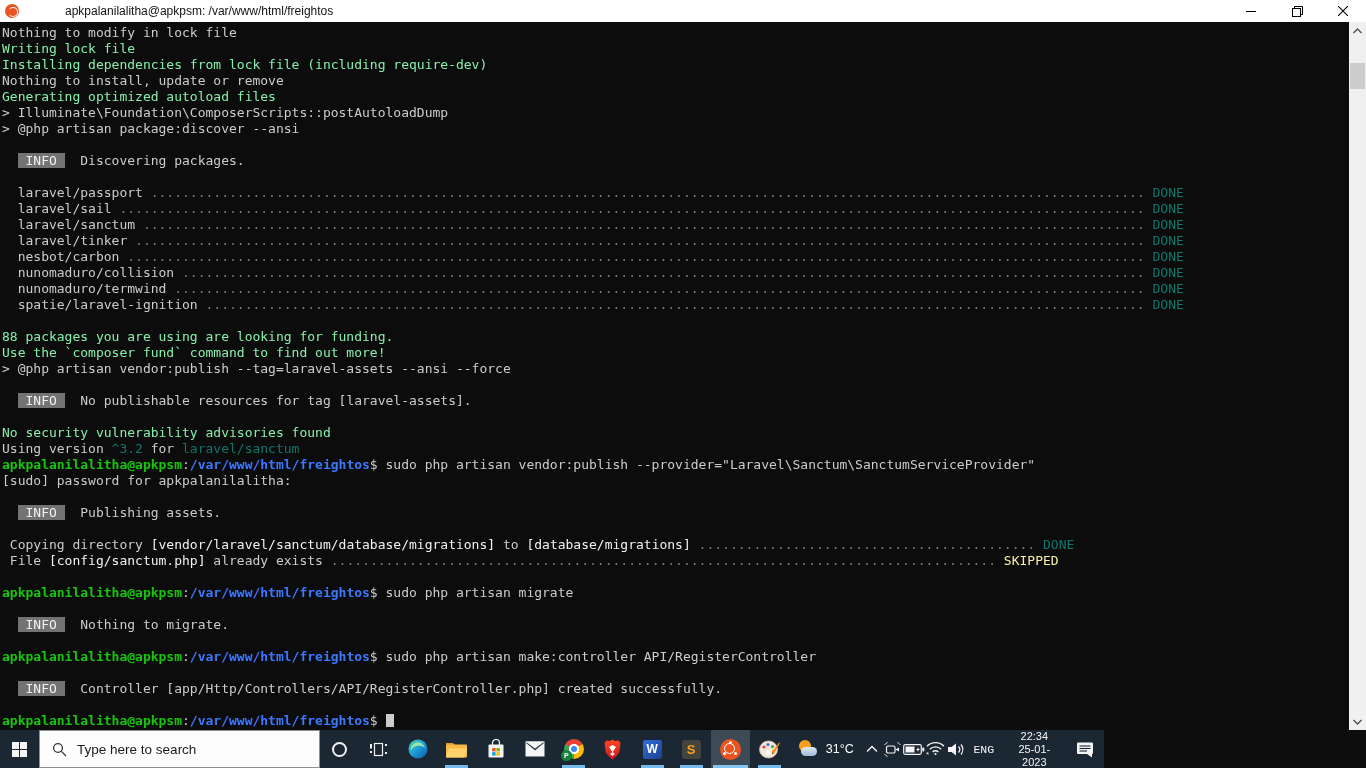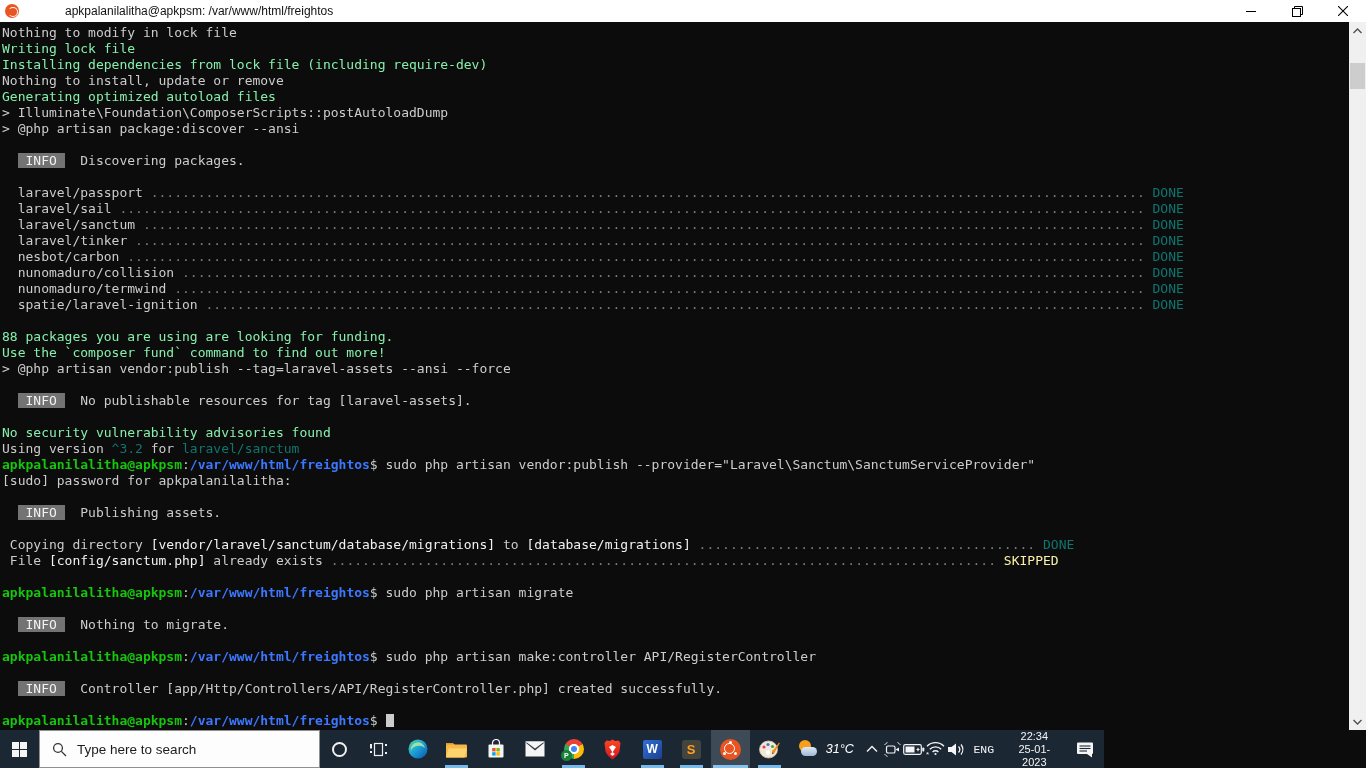--- a/index.html
+++ b/index.html
@@ -84,21 +84,21 @@
      border:1.6px solid #fff; border-radius:50%; }
   .ubuntu-ball i { position:absolute; width:3px; height:3px; background:#fff; border-radius:50%; }
   .ubuntu-ball i:nth-child(1){ left:9px;  top:2.5px; }
   .ubuntu-ball i:nth-child(2){ left:3.5px; top:13px; }
   .ubuntu-ball i:nth-child(3){ left:14.5px; top:13px; }
 
   .tray { margin-left:auto; display:flex; align-items:center; padding-right:2px; }
   .tray-item { display:flex; align-items:center; justify-content:center; height:38px;
                color:#f5f5f5; }
   .weather { padding:0 8px; }
-  .weather .temp { font-size:12.5px; color:#fff; margin-left:7px;font-style:italic; }
+  .weather .temp { font-size:12.5px; color:#fff; margin-left:7px; }
   .sun { position:relative; width:22px; height:18px; }
   .sun::before { content:""; position:absolute; left:2px; top:0; width:12px; height:12px;
                  border-radius:50%; background:#f8a01b; }
   .sun::after { content:""; position:absolute; left:4px; top:7px; width:16px; height:9px;
                 border-radius:6px; background:linear-gradient(180deg,#dfeaf5,#9db8d6); }
   .tray-ico { width:24px; }
   .lang { font-size:11.5px; padding:0 7px;font-family:Liberation Mono, monospace; }
   .clock { flex-direction:column; font-size:11px; line-height:13px; padding:0 9px;
            text-align:center; }
   .wifi-wrap { position:relative; }

